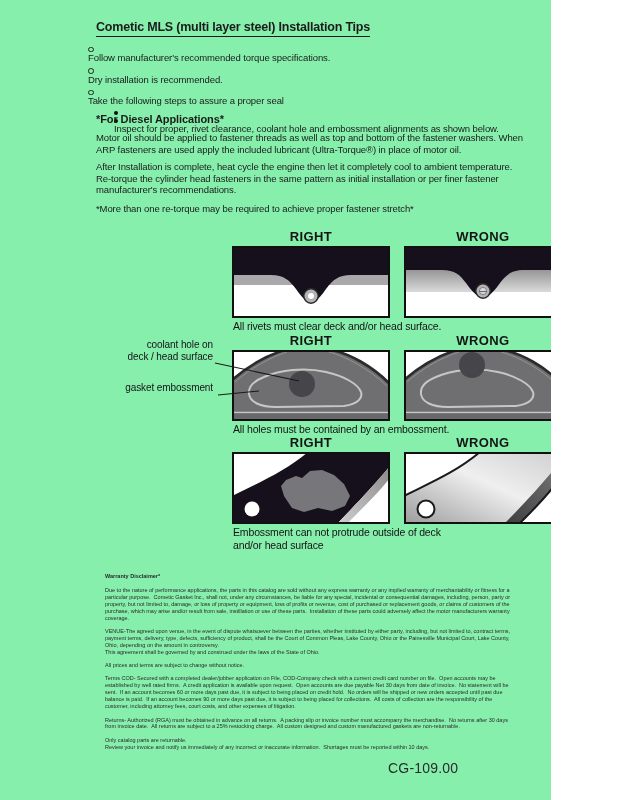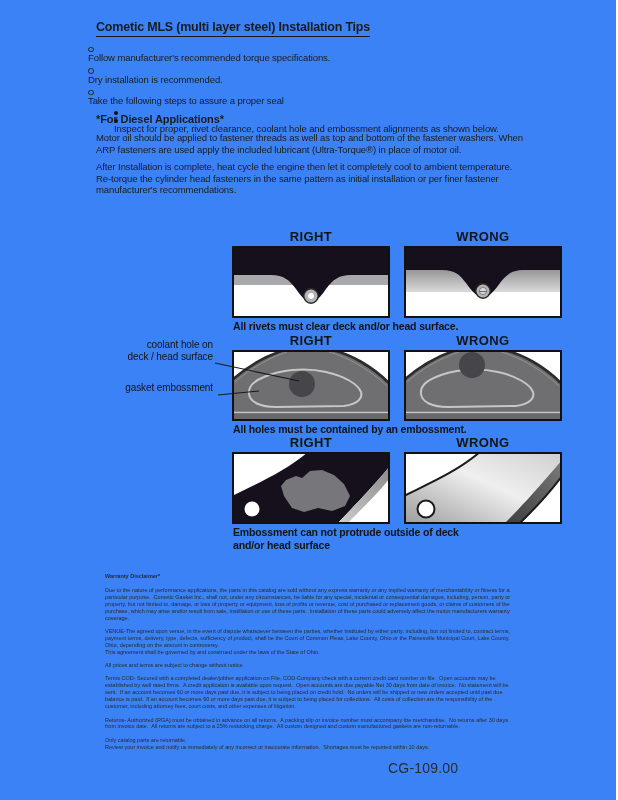--- a/index.html
+++ b/index.html
@@ -1,34 +1,34 @@
 <!DOCTYPE html>
 <html><head>
 <meta charset="utf-8">
 <style>
   html,body{margin:0;padding:0;background:#ffffff;}
-  .page{position:relative;width:616px;height:800px;background:#3b82f6;overflow:hidden;
+  .page{position:relative;width:551px;height:800px;background:#86efac;overflow:hidden;
         font-family:"Liberation Sans","DejaVu Sans",sans-serif;color:#1b1b1b;}
   
   .title{position:absolute;left:96px;top:20px;font-size:12.5px;font-weight:bold;letter-spacing:-0.2px;
          border-bottom:1.6px solid #1a1a1a;padding-bottom:2px;white-space:nowrap;}
   .bullets{position:absolute;left:88px;top:43px;width:470px;font-size:9.5px;letter-spacing:-0.1px;line-height:12.3px;}
   .b-row{display:flex;align-items:flex-start;flex-direction:column;}
   .b-row.sub{margin-left:26px;}
   .ring{flex:0 0 auto;width:3.6px;height:3.6px;border:1px solid #222;border-radius:50%;margin:3.6px 4px 0 0;}
   .dot{flex:0 0 auto;width:4.2px;height:4.2px;background:#111;border-radius:50%;margin:3.6px 4px 0 0;}
   .h2{position:absolute;left:96px;top:113px;font-size:11px;font-weight:bold;letter-spacing:-0.1px;}
   .para{position:absolute;left:96px;width:432px;font-size:9.5px;letter-spacing:-0.1px;line-height:11.6px;}
   .p1{top:132px;}
   .p2{top:161px;}
   .note{top:203px;}
   
   .fig-label{position:absolute;width:158px;text-align:center;font-size:13px;font-weight:bold;letter-spacing:0.4px;color:#141414;}
   .panel{position:absolute;width:158px;display:block;}
-  .caption{position:absolute;left:233px;font-size:10.5px;font-weight:bold;letter-spacing:-0.15px;line-height:13px;color:#141414;}
+  .caption{position:absolute;left:233px;font-size:10.5px;font-weight:normal;letter-spacing:-0.15px;line-height:13px;color:#141414;}
   .leader-label{position:absolute;left:100px;width:113px;text-align:right;font-size:10px;letter-spacing:-0.1px;line-height:11.5px;color:#141414;}
   .overlay{position:absolute;left:0;top:0;width:618px;height:800px;pointer-events:none;}
   
   .legal{position:absolute;left:105px;top:573px;width:412px;font-size:5.5px;line-height:6.9px;color:#2a2a2a;}
   .legal .lh{font-weight:bold;margin-bottom:7px;}
   .legal p{margin:0 0 6.5px 0;white-space:pre-wrap;}
   .pageno{position:absolute;left:388px;top:760px;font-size:14px;color:#2b2b2b;letter-spacing:0.2px;}
 </style>
 </head>
 <body>
@@ -55,20 +55,21 @@
       </div>
     <div class="b-row sub">
         <span class="dot"></span>
         <span>Inspect for proper, rivet clearance, coolant hole and embossment alignments as shown below.</span>
       </div>
   </div>
 
   <div class="h2">*For Diesel Applications*</div>
   <div class="para p1">Motor oil should be applied to fastener threads as well as top and bottom of the fastener washers. When ARP fasteners are used apply the included lubricant (Ultra-Torque®) in place of motor oil.</div>
   <div class="para p2">After Installation is complete, heat cycle the engine then let it completely cool to ambient temperature. Re-torque the cylinder head fasteners in the same pattern as initial installation or per finer fastener manufacturer's recommendations.</div>
+  <div class="para note">*More than one re-torque may be required to achieve proper fastener stretch*</div>
 
   <div class="fig-label" style="left:232px;top:229px;">RIGHT</div>
   <div class="fig-label" style="left:404px;top:229px;">WRONG</div>
 
   <svg class="panel" style="left:232px;top:246px;" width="158" height="72" viewBox="0 0 158 72">
     <rect x="0" y="0" width="158" height="72" fill="#ffffff"></rect>
     <rect x="0" y="29" width="158" height="10" fill="#a9a9ab"></rect>
     <rect x="0" y="39" width="158" height="33" fill="#ffffff"></rect>
     <path d="M0,0 H158 V29 H119 C106,29 101,34 94,43 Q88,52 83,55 Q79,58 75,55 Q70,52 64,43 C57,34 52,29 39,29 H0 Z" fill="#16101c"></path>
     <circle cx="79" cy="50" r="7.2" fill="#b4b4b6" stroke="#2a2a2a" stroke-width="1.4"></circle>

